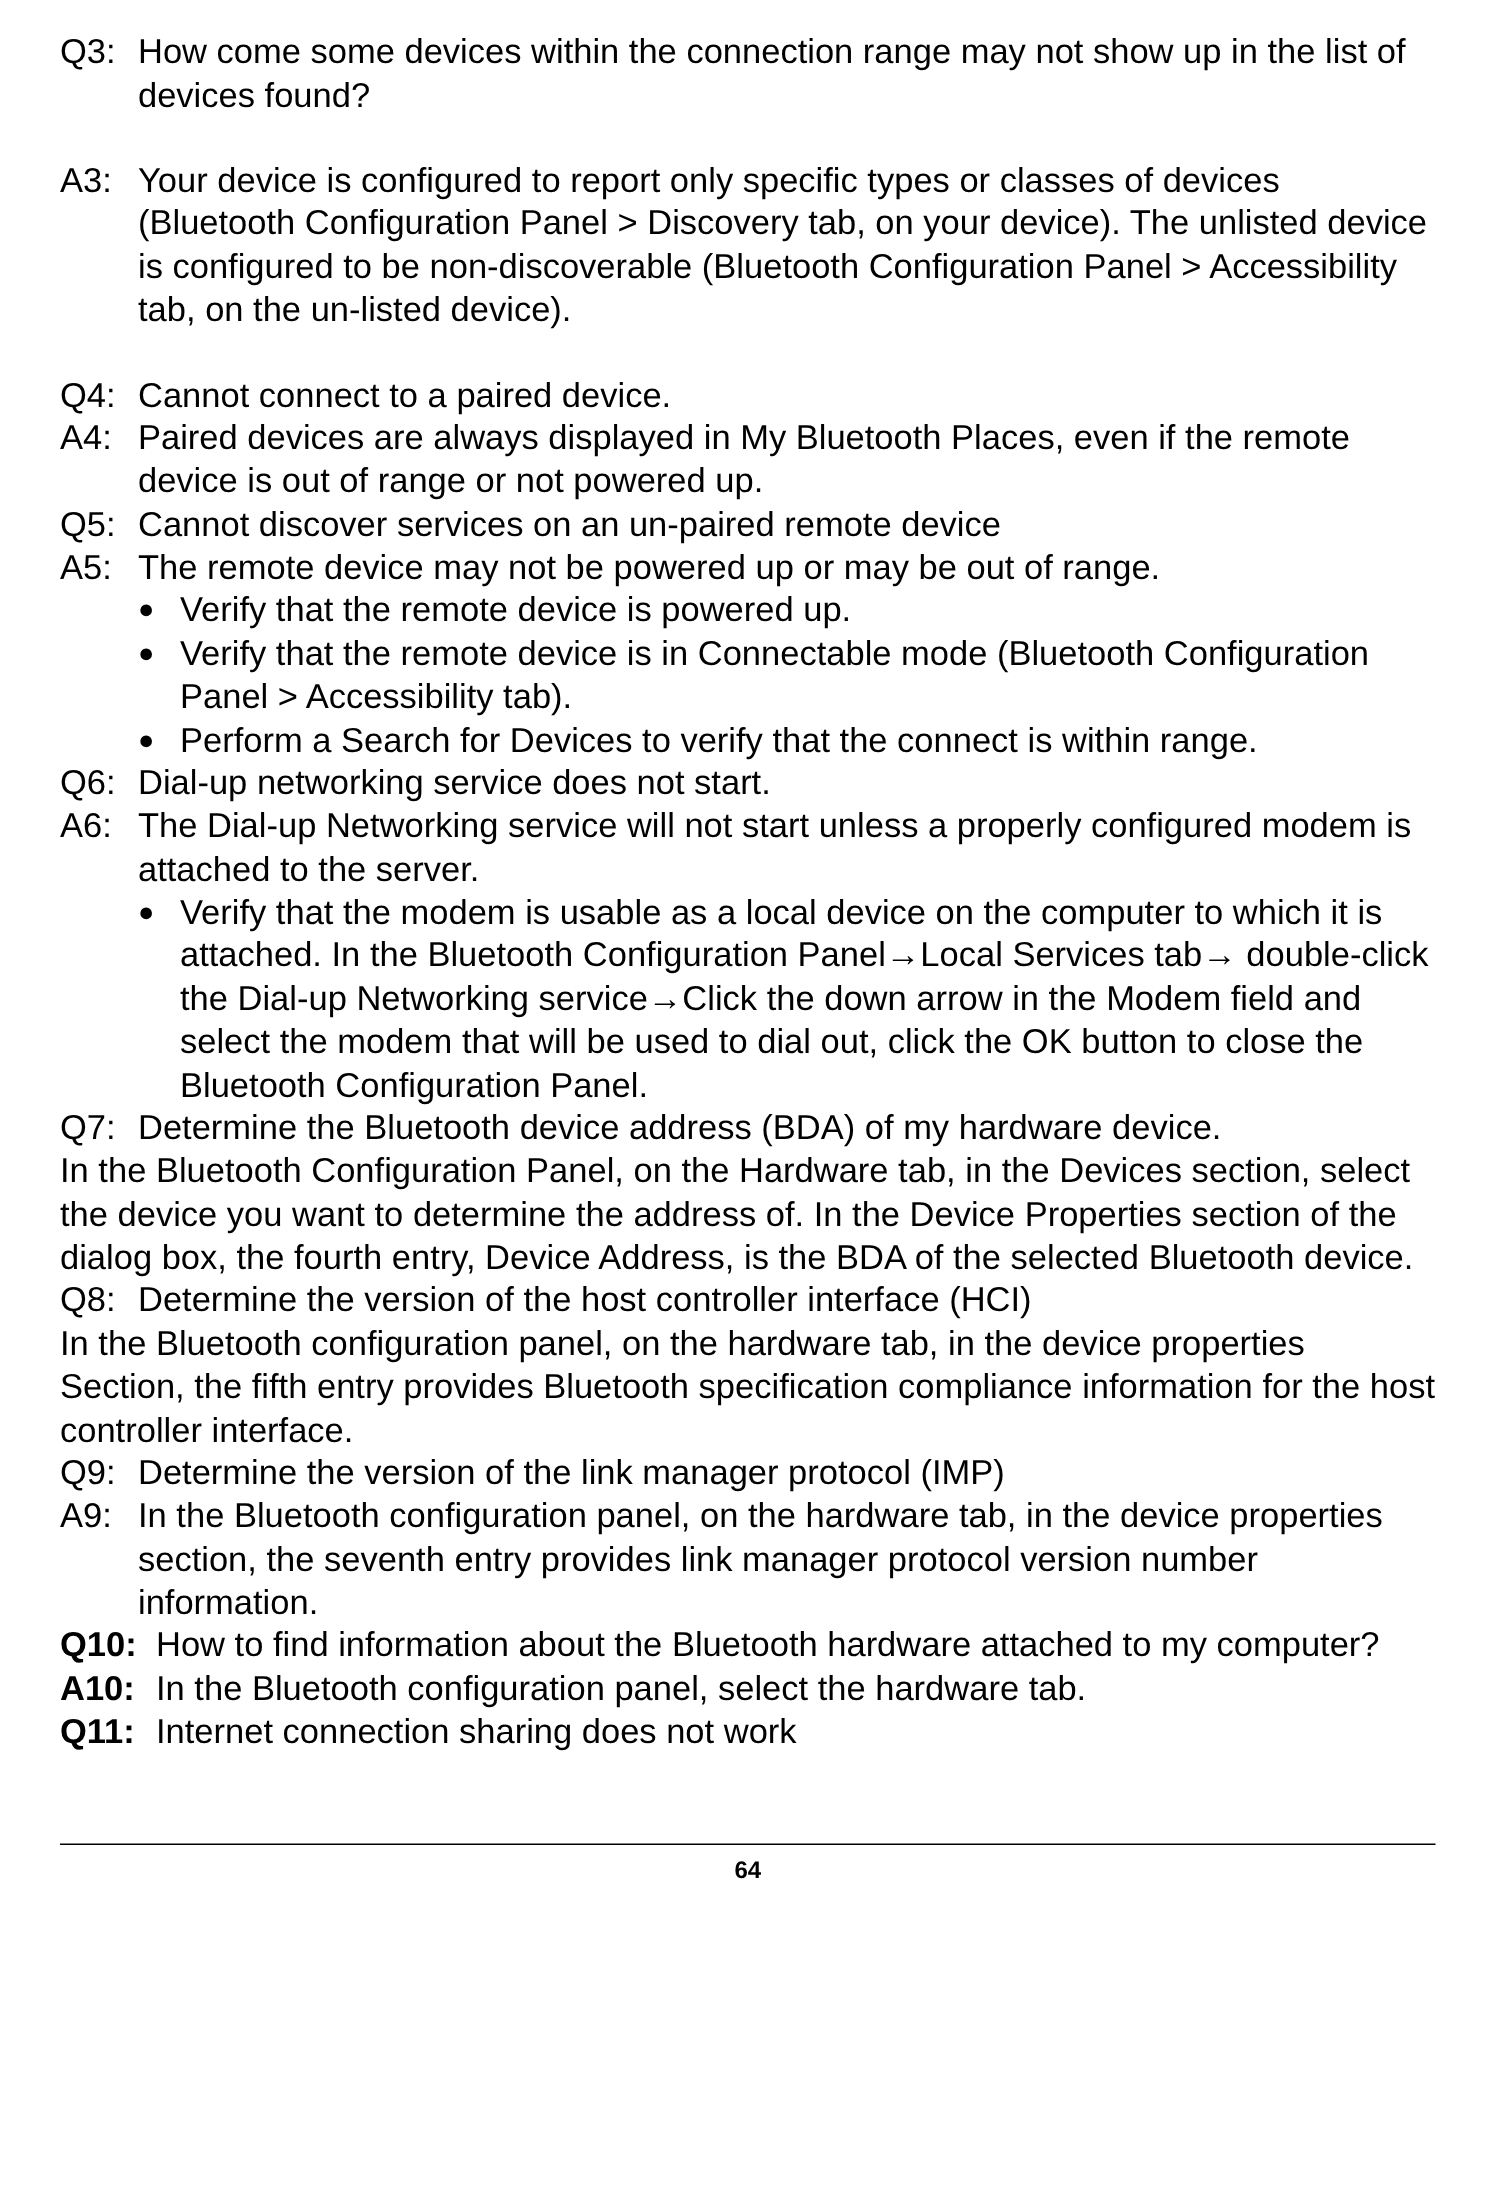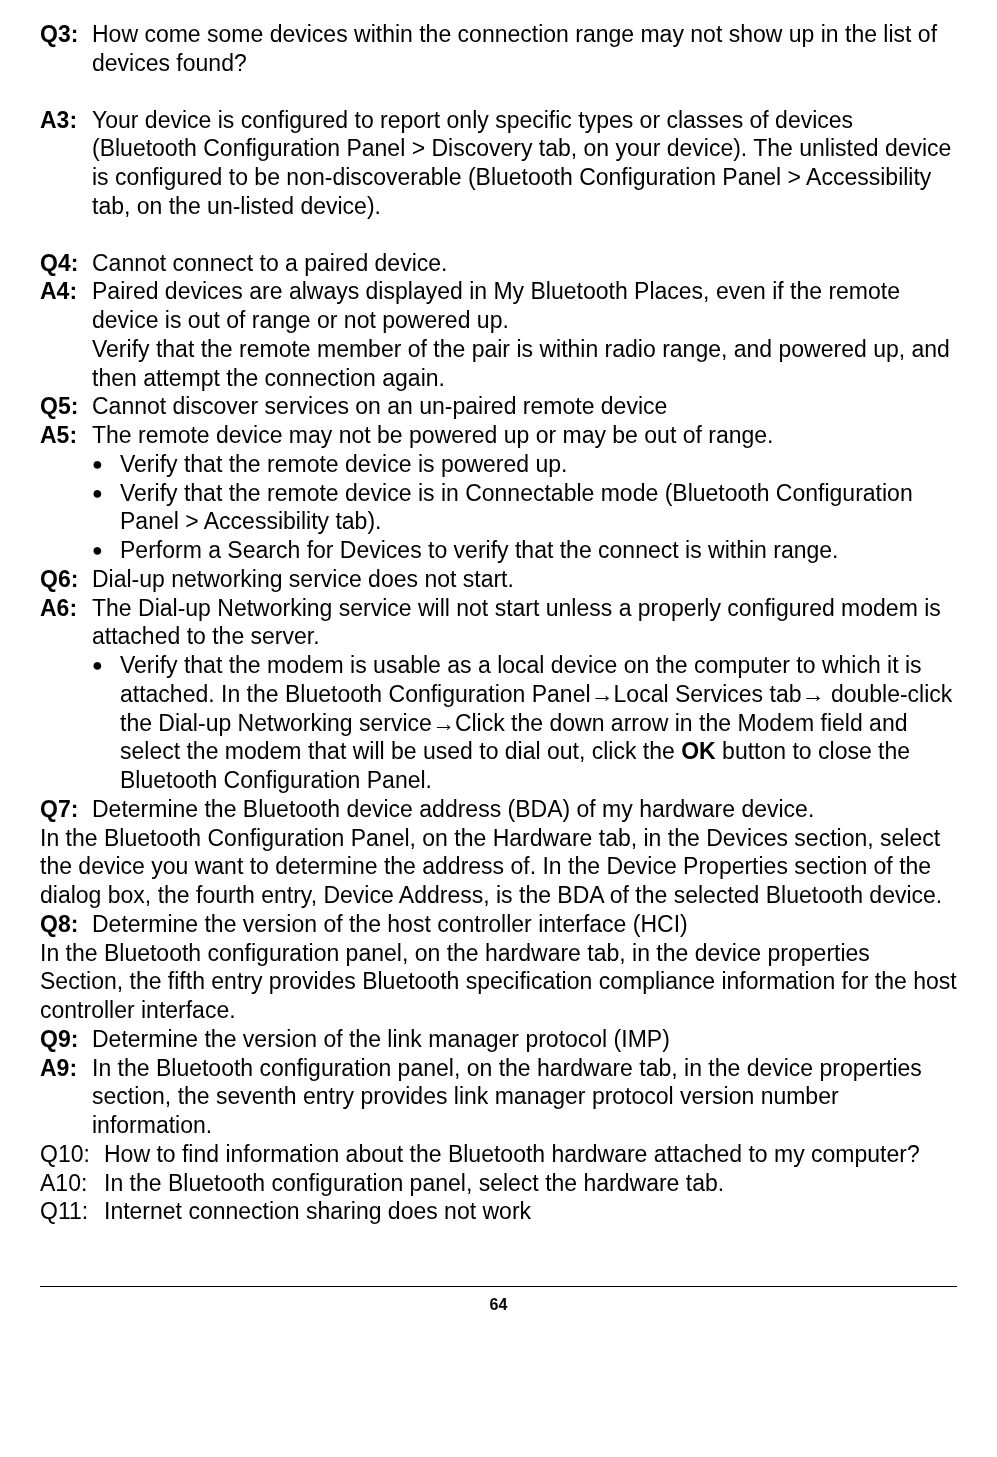--- a/index.html
+++ b/index.html
@@ -10,26 +10,26 @@
     padding: 20px 40px 0 40px;
     color: #000;
     width: 997px;
     box-sizing: border-box;
   }
   .qa-row {
     display: flex;
     margin: 0;
   }
   .label {
-    font-weight: bold;
+    font-weight: normal;
     flex: 0 0 52px;
     white-space: nowrap;
   }
   .label-wide {
-    font-weight: normal;
+    font-weight: bold;
     flex: 0 0 64px;
     white-space: nowrap;
   }
   .content {
     flex: 1;
   }
   .bullet-row {
     display: flex;
     margin: 0;
     padding-left: 52px;
@@ -49,21 +49,21 @@
     border-top: 1px solid #000;
     margin-top: 60px;
   }
   .page-number {
     text-align: center;
     font-family: Arial, Helvetica, sans-serif;
     font-weight: bold;
     font-size: 16px;
     padding: 8px 0 18px 0;
   }
-  b { font-weight: bold; }
+  b { font-weight: normal; }
 </style>
 </head>
 <body>
 
 <div class="qa-row">
   <div class="label">Q3:</div>
   <div class="content">How come some devices within the connection range may not show up in the list of devices found?</div>
 </div>
 
 <div class="spacer"></div>
@@ -77,21 +77,20 @@
 
 <div class="qa-row">
   <div class="label">Q4:</div>
   <div class="content">Cannot connect to a paired device.</div>
 </div>
 
 <div class="qa-row">
   <div class="label">A4:</div>
   <div class="content">
     <div>Paired devices are always displayed in My Bluetooth Places, even if the remote device is out of range or not powered up.</div>
-    <div>Verify that the remote member of the pair is within radio range, and powered up, and then attempt the connection again.</div>
   </div>
 </div>
 
 <div class="qa-row">
   <div class="label">Q5:</div>
   <div class="content">Cannot discover services on an un-paired remote device</div>
 </div>
 
 <div class="qa-row">
   <div class="label">A5:</div>

